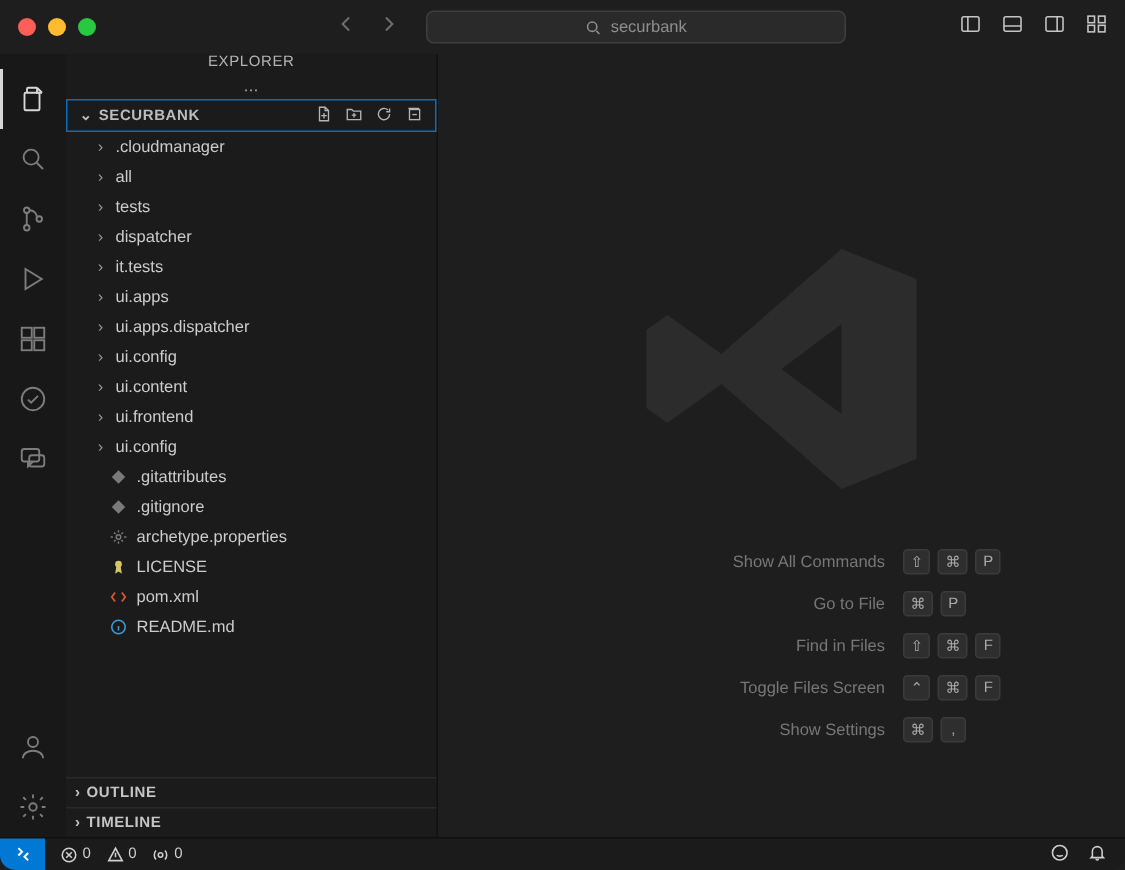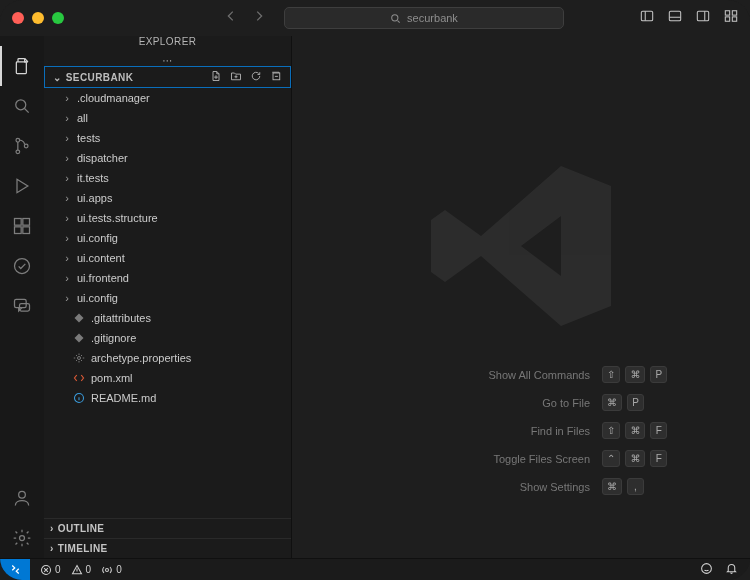--- a/index.html
+++ b/index.html
@@ -1,17 +1,17 @@
 <!DOCTYPE html>
 <html><head>
 <meta charset="utf-8">
 <style>
 *{box-sizing:border-box;margin:0;padding:0;font-family:-apple-system,BlinkMacSystemFont,"Segoe UI",sans-serif;}
 body{background:#1e1e1e;width:750px;height:580px;overflow:hidden;border-radius:10px;}
-.window{width:100%;height:100%;display:flex;flex-direction:column;background:#1e1e1e;border-radius:22px;overflow:hidden;}
+.window{width:100%;height:100%;display:flex;flex-direction:column;background:#1e1e1e;border-radius:0;overflow:hidden;}
 .titlebar{height:36px;background:#1e1e1e;display:flex;align-items:center;padding:0 12px;position:relative;}
 .traffic{display:flex;gap:8px;align-items:center;}
 .dot{width:12px;height:12px;border-radius:50%;}
 .red{background:#ff5f57;}
 .yellow{background:#febc2e;}
 .green{background:#28c840;}
 .nav-arrows{display:flex;gap:14px;margin-left:160px;color:#6e6e6e;}
 .nav-arrows svg{width:14px;height:14px;}
 .search{flex:0 0 280px;height:22px;margin-left:18px;background:#2a2a2a;border:1px solid #3e3e3e;border-radius:5px;display:flex;align-items:center;justify-content:center;gap:6px;color:#8e8e8e;font-size:11px;}
 .title-right{margin-left:auto;display:flex;gap:14px;color:#c5c5c5;}
@@ -216,21 +216,21 @@
           <div class="tree-row">
             <span class="chev">›</span>
             <span>it.tests</span>
           </div>
           <div class="tree-row">
             <span class="chev">›</span>
             <span>ui.apps</span>
           </div>
           <div class="tree-row">
             <span class="chev">›</span>
-            <span>ui.tests.structure</span>
+            <span>ui.apps.dispatcher</span>
           </div>
           <div class="tree-row">
             <span class="chev">›</span>
             <span>ui.config</span>
           </div>
           <div class="tree-row">
             <span class="chev">›</span>
             <span>ui.content</span>
           </div>
           <div class="tree-row">
@@ -258,20 +258,29 @@
             <span>.gitignore</span>
           </div>
           <div class="tree-row file">
             <span class="icon">
               <svg width="12" height="12" viewBox="0 0 16 16" class="gear-file" fill="none" stroke="currentColor" stroke-width="1.3">
                 <circle cx="8" cy="8" r="2"></circle>
                 <path d="M8 2v2M8 12v2M3 8H1M15 8h-2M4 4l1.4 1.4M10.6 10.6L12 12M4 12l1.4-1.4M10.6 5.4L12 4"></path>
               </svg>
             </span>
             <span>archetype.properties</span>
+          </div>
+          <div class="tree-row file">
+            <span class="icon">
+              <svg width="12" height="12" viewBox="0 0 16 16" class="license-icon" fill="currentColor">
+                <circle cx="8" cy="5.5" r="3"></circle>
+                <path d="M6 8l-1 6 3-2 3 2-1-6z"></path>
+              </svg>
+            </span>
+            <span>LICENSE</span>
           </div>
           <div class="tree-row file">
             <span class="icon">
               <svg width="12" height="12" viewBox="0 0 16 16" class="xml-icon" fill="none" stroke="currentColor" stroke-width="1.6">
                 <path d="M5 4L2 8l3 4M11 4l3 4-3 4"></path>
               </svg>
             </span>
             <span>pom.xml</span>
           </div>
           <div class="tree-row file">

